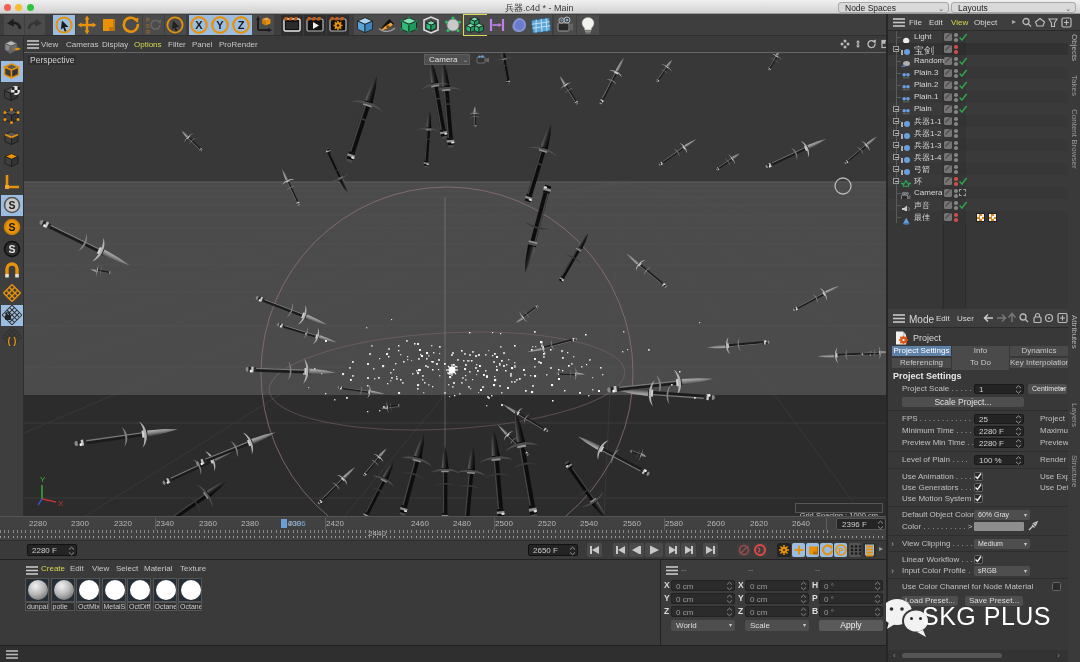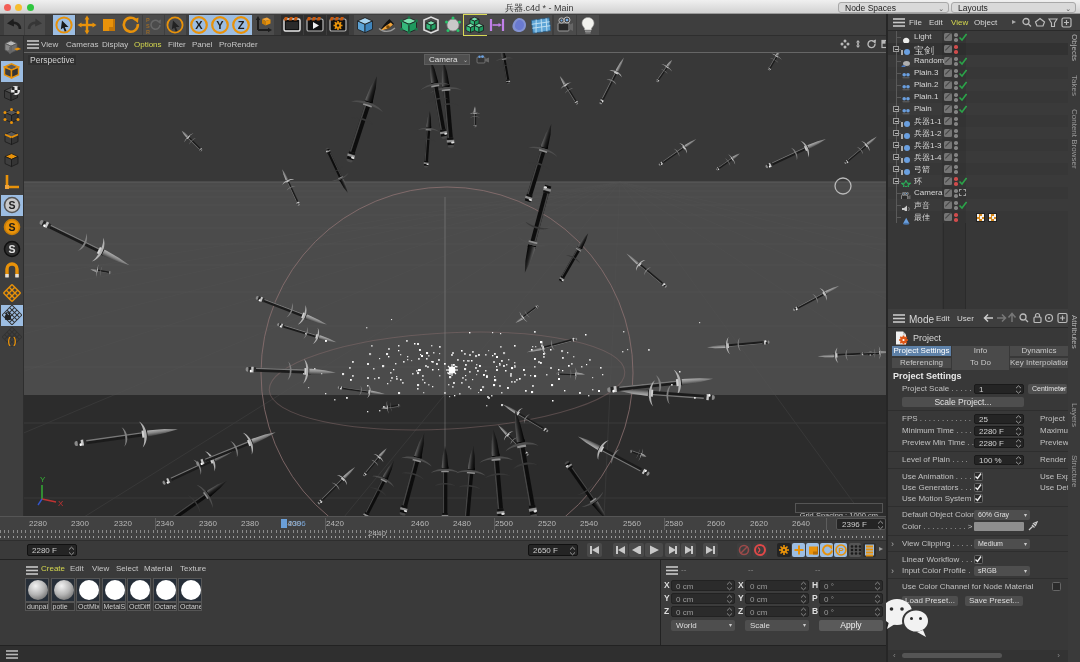--- a/index.html
+++ b/index.html
@@ -1191,20 +1191,21 @@
   <path d="M8,24 L6,31 L14,26 Z" fill="#f2f2f2"></path>
   <circle cx="10.5" cy="11" r="1.8" fill="#2a2a2a"></circle>
       <circle cx="21" cy="11" r="1.8" fill="#2a2a2a"></circle>
  </svg>
  <svg width="36" height="34" viewBox="0 0 36 34" style="position:absolute;left:11px;top:299px">
   <ellipse cx="17" cy="13" rx="13" ry="11.5" fill="#f2f2f2" stroke="#383838" stroke-width="2"></ellipse>
   <path d="M24,22 L27,29 L18,24 Z" fill="#f2f2f2"></path>
   <circle cx="12.5" cy="10.5" r="1.5" fill="#2a2a2a"></circle>
       <circle cx="21.5" cy="10.5" r="1.5" fill="#2a2a2a"></circle>
  </svg>
+ <span class="abs" style="left:34px;top:293px;font-size:25px;color:#fff;letter-spacing:0.5px">SKG PLUS</span>
 
  <div class="abs" style="left:0;top:341px;width:180px;height:12px;background:#333">
   <span class="abs" style="left:5px;top:1px;font-size:8px;color:#888">‹</span>
   <span class="abs" style="right:8px;top:1px;font-size:8px;color:#888">›</span>
   <div class="abs" style="left:14px;top:3px;width:100px;height:5px;background:#555;border-radius:3px"></div>
  </div>
 </div>
 
 <div class="abs" style="left:0;top:36px;width:24px;height:480px;background:#3e3e3e;border-right:1px solid #2e2e2e">
 <div style="position:absolute;left:1px;top:2px;width:22px;height:21px;background:#3e3e3e">

